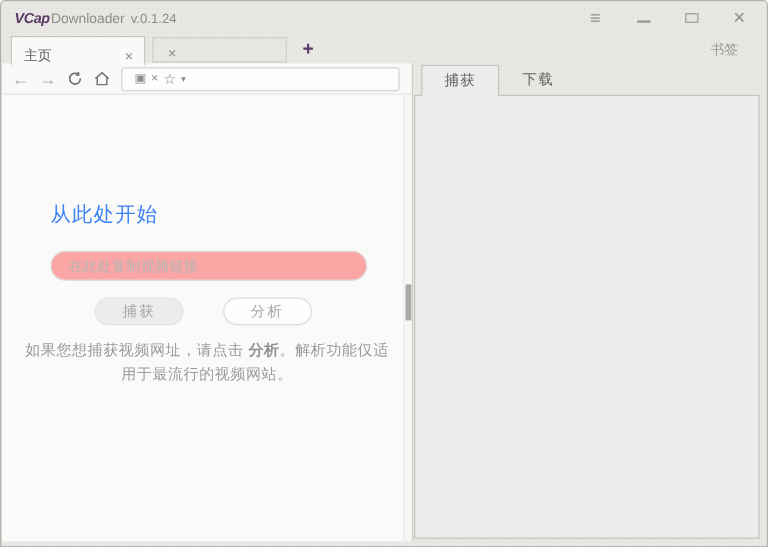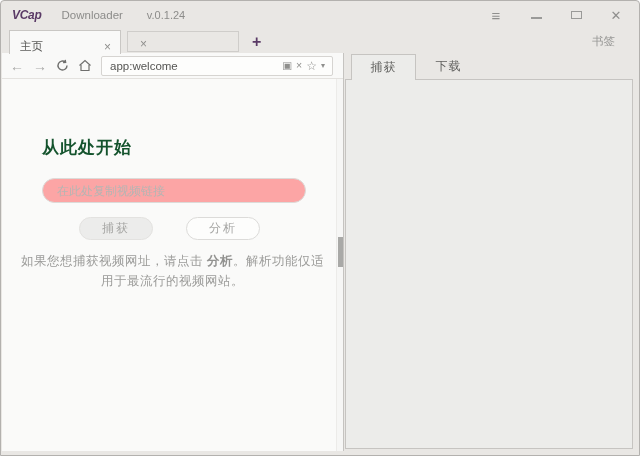--- a/index.html
+++ b/index.html
@@ -10,21 +10,21 @@
     width:640px; height:456px; position:relative;
     background-color:#e9e7e4;
     background-image:radial-gradient(circle, #dbd9d5 22%, transparent 23%);
     background-size:4px 4px;
     border:1px solid #b3b1ae;
     border-radius:4px 4px 0 0;
   }
 
   
   .titlebar { height:28px; display:flex; align-items:center; padding:0 16px 0 11px; }
-  .logo { display:flex; align-items:baseline; gap:20px;justify-content:center; }
+  .logo { display:flex; align-items:baseline; gap:1px;justify-content:center; }
   .brand { color:#5a3a66; font-weight:bold; font-size:12px; letter-spacing:-0.3px; font-style:italic; }
   .brand-rest { color:#8c8c8a; font-size:11.5px; }
   .version { color:#8c8c8a; font-size:11px; margin-left:4px; }
   .win-controls { margin-left:auto; display:flex; align-items:center; gap:26px; }
   .wc { width:14px; height:14px; display:flex; align-items:center; justify-content:center;
         color:#8f8f8d; font-size:13px; cursor:default; }
   .wc-min-bar { width:11px; height:0; border-top:2px solid #9a9a98; margin-top:6px; }
   .wc-max-box { width:11px; height:8px; border:1.5px solid #9a9a98; }
   .wc-menu { font-size:15px; color:#8f8f8d; }
   .wc-close { font-size:13px; color:#8f8f8d; }
@@ -57,21 +57,21 @@
   .addr-text { flex:1; font-size:11.5px; color:#55５553; color:#555553; }
   .addr-ic { color:#8f8f8d; font-size:10.5px; padding:0 2px; line-height:1; }
   .addr-ic.star { font-size:12px; }
   .addr-ic.drop { font-size:8px; }
 
   .content { flex:1; position:relative; background:#fafaf9; padding-top:57px; overflow:hidden; }
   .v-scroll { position:absolute; top:0; right:0; bottom:0; width:7px; background:#f6f6f5;
               border-left:1px solid #ecebe9; }
   .v-thumb { position:absolute; top:158px; left:1px; width:5px; height:30px; background:#a9a9a7; }
 
-  .heading { margin-left:40px; font-size:17px; font-weight:bold; color:#14532d; letter-spacing:1px; }
+  .heading { margin-left:40px; font-size:17px; font-weight:normal; color:#3b82f6; letter-spacing:1px;margin-top:31px; }
   .url-input { display:block; margin:19px 0 0 40px; width:264px; height:25px; border:1px solid #dcdbd9;
                border-radius:13px; padding:0 14px; font-size:12px; color:#555; background:#fca5a5; outline:none;
                font-family:"Liberation Sans","DejaVu Sans",sans-serif; }
   .url-input::placeholder { color:#b5b5b3; }
   .btn-row { margin-top:14px; display:flex; justify-content:center; gap:33px; width:335px; }
   .pill-btn { min-width:74px; height:23px; border-radius:12px; font-size:12px; color:#a5a5a3;
               display:flex; align-items:center; justify-content:center; letter-spacing:2px;
               font-family:"Liberation Sans","DejaVu Sans",sans-serif; }
   .pill-btn.filled { background:#ececeb; border:1px solid #e3e2e0; }
   .pill-btn.outline { background:#fdfdfc; border:1px solid #dcdbd9; }
@@ -137,21 +137,20 @@
             <path d="M 9.2 0.8 L 9.6 3.3 L 7.1 3.6" fill="none"></path>
           </svg>
         </span>
         <span class="nav-ic dark">
           <svg width="14" height="13" viewBox="0 0 14 13" fill="none" stroke="#6f6f6d" stroke-width="1.2">
             <path d="M 1.5 6.5 L 7 1.5 L 12.5 6.5"></path>
             <path d="M 3 6 L 3 11.5 L 11 11.5 L 11 6"></path>
           </svg>
         </span>
         <div class="addressbar">
-          <span class="addr-text">app:welcome</span>
           <span class="addr-ic">▣</span>
           <span class="addr-ic">×</span>
           <span class="addr-ic star">☆</span>
           <span class="addr-ic drop">▾</span>
         </div>
       </div>
 
       <div class="content">
         <div class="heading">从此处开始</div>
         <input class="url-input" type="text" placeholder="在此处复制视频链接" style="">

